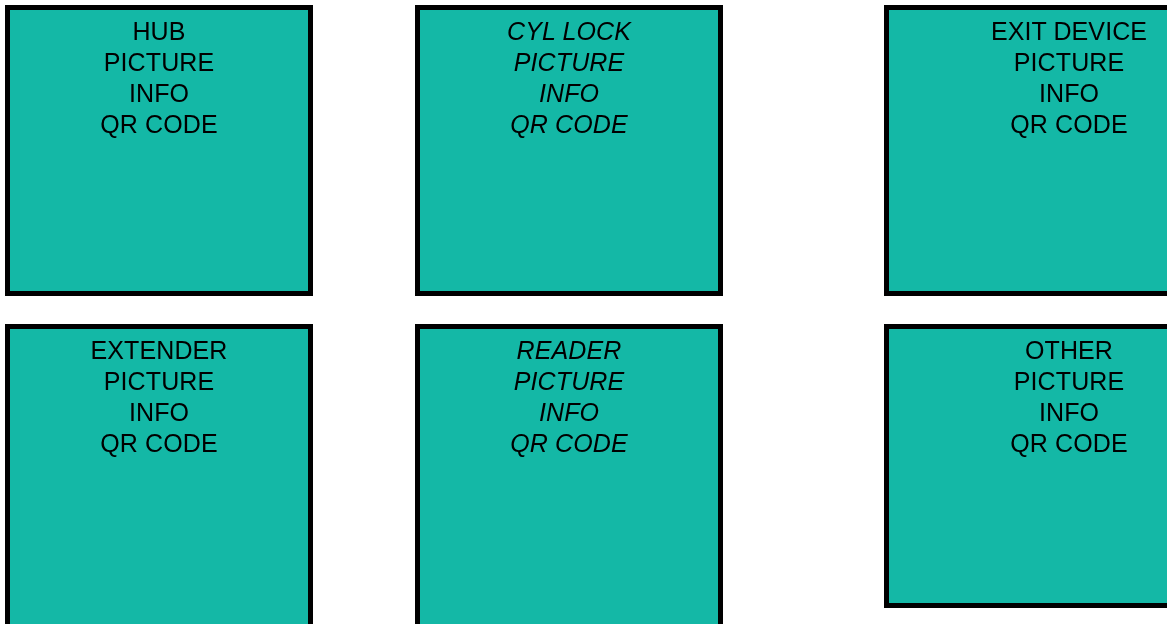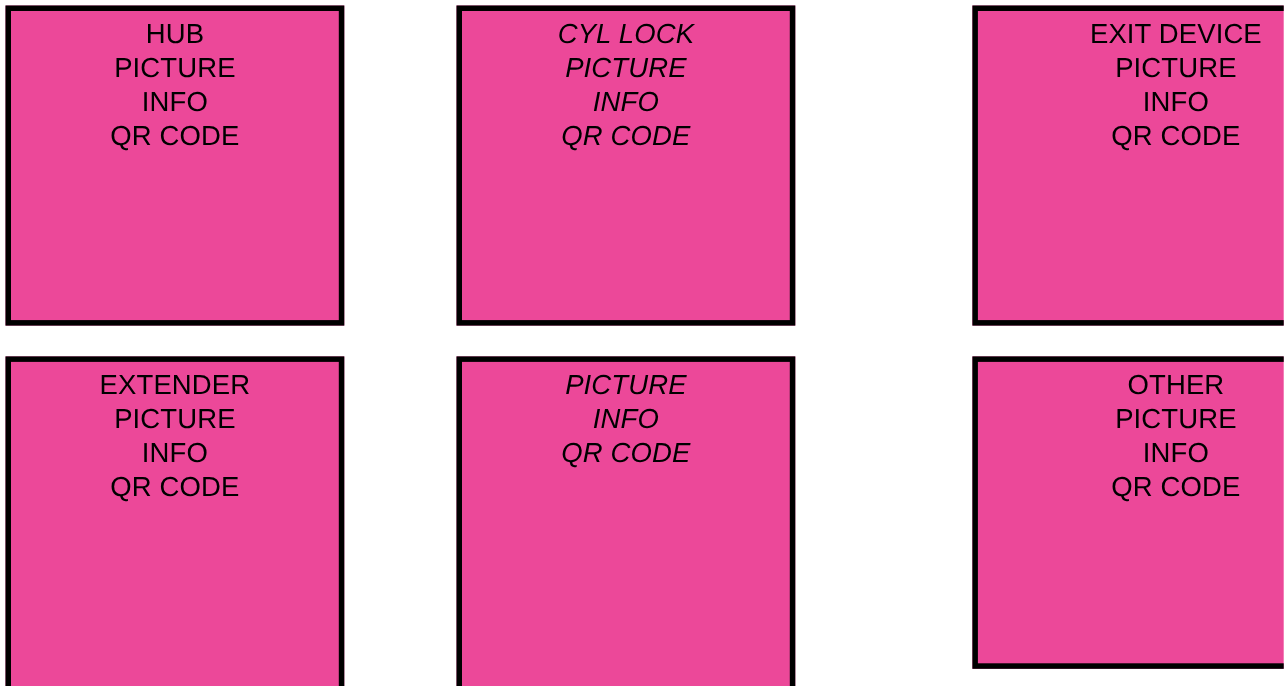--- a/index.html
+++ b/index.html
@@ -17,21 +17,21 @@
   }
 
   #grid {
     position: absolute;
     inset: 0;
   }
 
   .card {
     position: absolute;
     box-sizing: border-box;
-    background: #ec4899;
+    background: #14b8a6;
     border: 5px solid #000000;
   }
 
   
   .col-0 { left: 5px;   width: 308px; }
   .col-1 { left: 415px; width: 308px; font-style: italic; }
   .col-2 { left: 884px; width: 370px; padding-left: 12px; }
 
   
   .row-0 { top: 5px;   height: 291px; }
@@ -93,20 +93,21 @@
     <div class="card-text">
       <span class="card-line">EXTENDER</span>
       <span class="card-line">PICTURE</span>
       <span class="card-line">INFO</span>
       <span class="card-line">QR CODE</span>
     </div>
   </div>
 
   <div class="card col-1 row-1">
     <div class="card-text">
+      <span class="card-line">READER</span>
       <span class="card-line">PICTURE</span>
       <span class="card-line">INFO</span>
       <span class="card-line">QR CODE</span>
     </div>
   </div>
 
   <div class="card col-2 row-1">
     <div class="card-text">
       <span class="card-line">OTHER</span>
       <span class="card-line">PICTURE</span>

